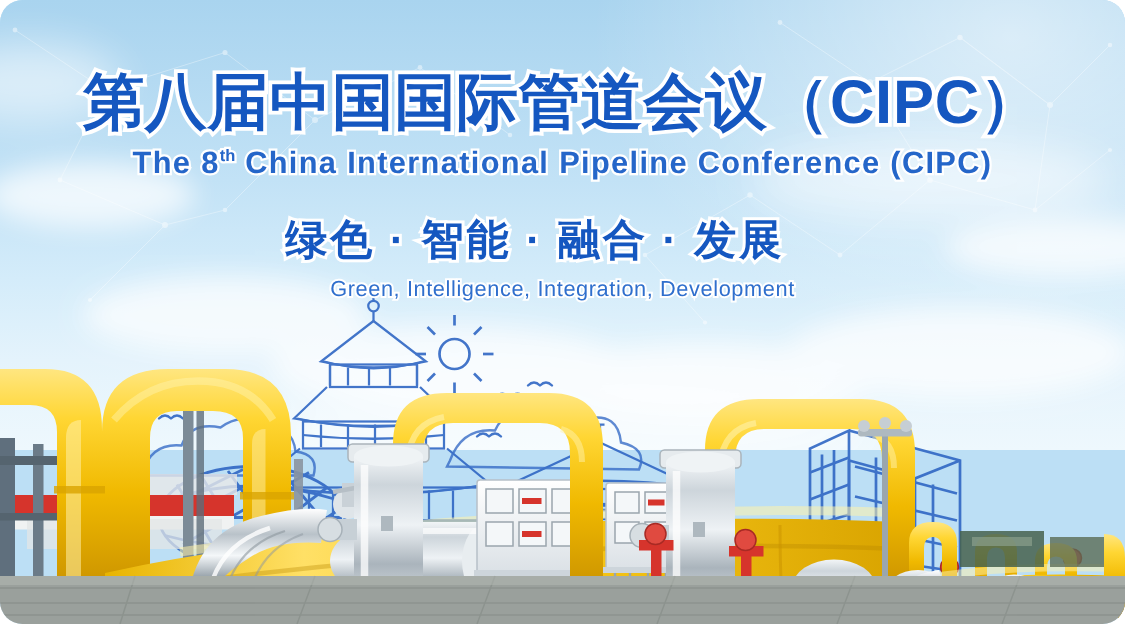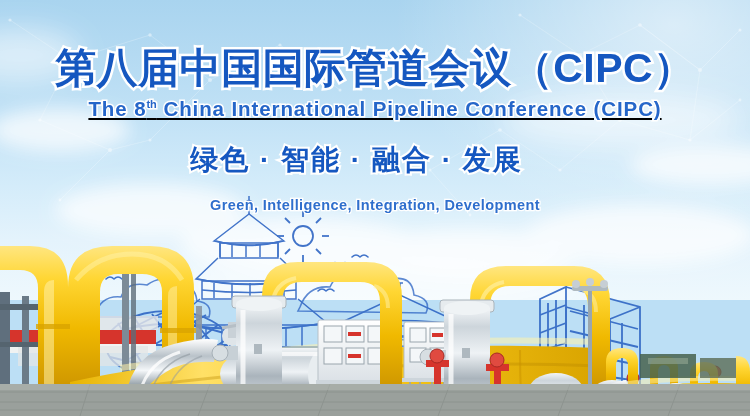--- a/index.html
+++ b/index.html
@@ -3,20 +3,21 @@
 <meta charset="utf-8">
 <style>
   html,body{margin:0;padding:0;background:#ffffff;}
   body{font-family:"Liberation Sans","DejaVu Sans",sans-serif;}
 
   .banner{
     position:relative;
     width:750px;height:416px;
     overflow:hidden;
     background:#bcdff5;
+    border-radius:15px;
   }
 
   
   .sky{
     position:absolute;left:0;top:0;width:750px;height:300px;
     background:linear-gradient(180deg,
       #a9d4ef 0%,
       #b4daf2 18%,
       #c2e2f6 40%,
       #d4ecfa 62%,
@@ -63,30 +64,30 @@
 
   .theme-cn{
     margin:0;padding:0;
     font-size:28px;font-weight:bold;letter-spacing:2px;
     color:#1557c0;
     -webkit-text-stroke:4px #ffffff;
     paint-order:stroke fill;
     line-height:1.25;
   }
   .theme-en{
-    margin:12px;padding:0;
-    font-size:14.5px;font-weight:bold;letter-spacing:.4px;
+    margin:0;padding:0;
+    font-size:14.5px;font-weight:normal;letter-spacing:.4px;
     color:#2f6fcd;
     -webkit-text-stroke:2.6px #ffffff;
     paint-order:stroke fill;
     line-height:1.3;
   }
 
   .row-title{position:absolute;left:0;top:44px;width:750px;}
-  .row-titleen{position:absolute;left:0;top:96px;width:750px;text-decoration:underline;}
+  .row-titleen{position:absolute;left:0;top:96px;width:750px;}
   .row-theme{position:absolute;left:0;top:142px;width:713px;}
   .row-themeen{position:absolute;left:0;top:184px;width:750px;}
 </style>
 </head>
 <body>
 
 <div class="banner">
 
   <div class="sky"></div>
   <div class="sky-right-glow"></div>

